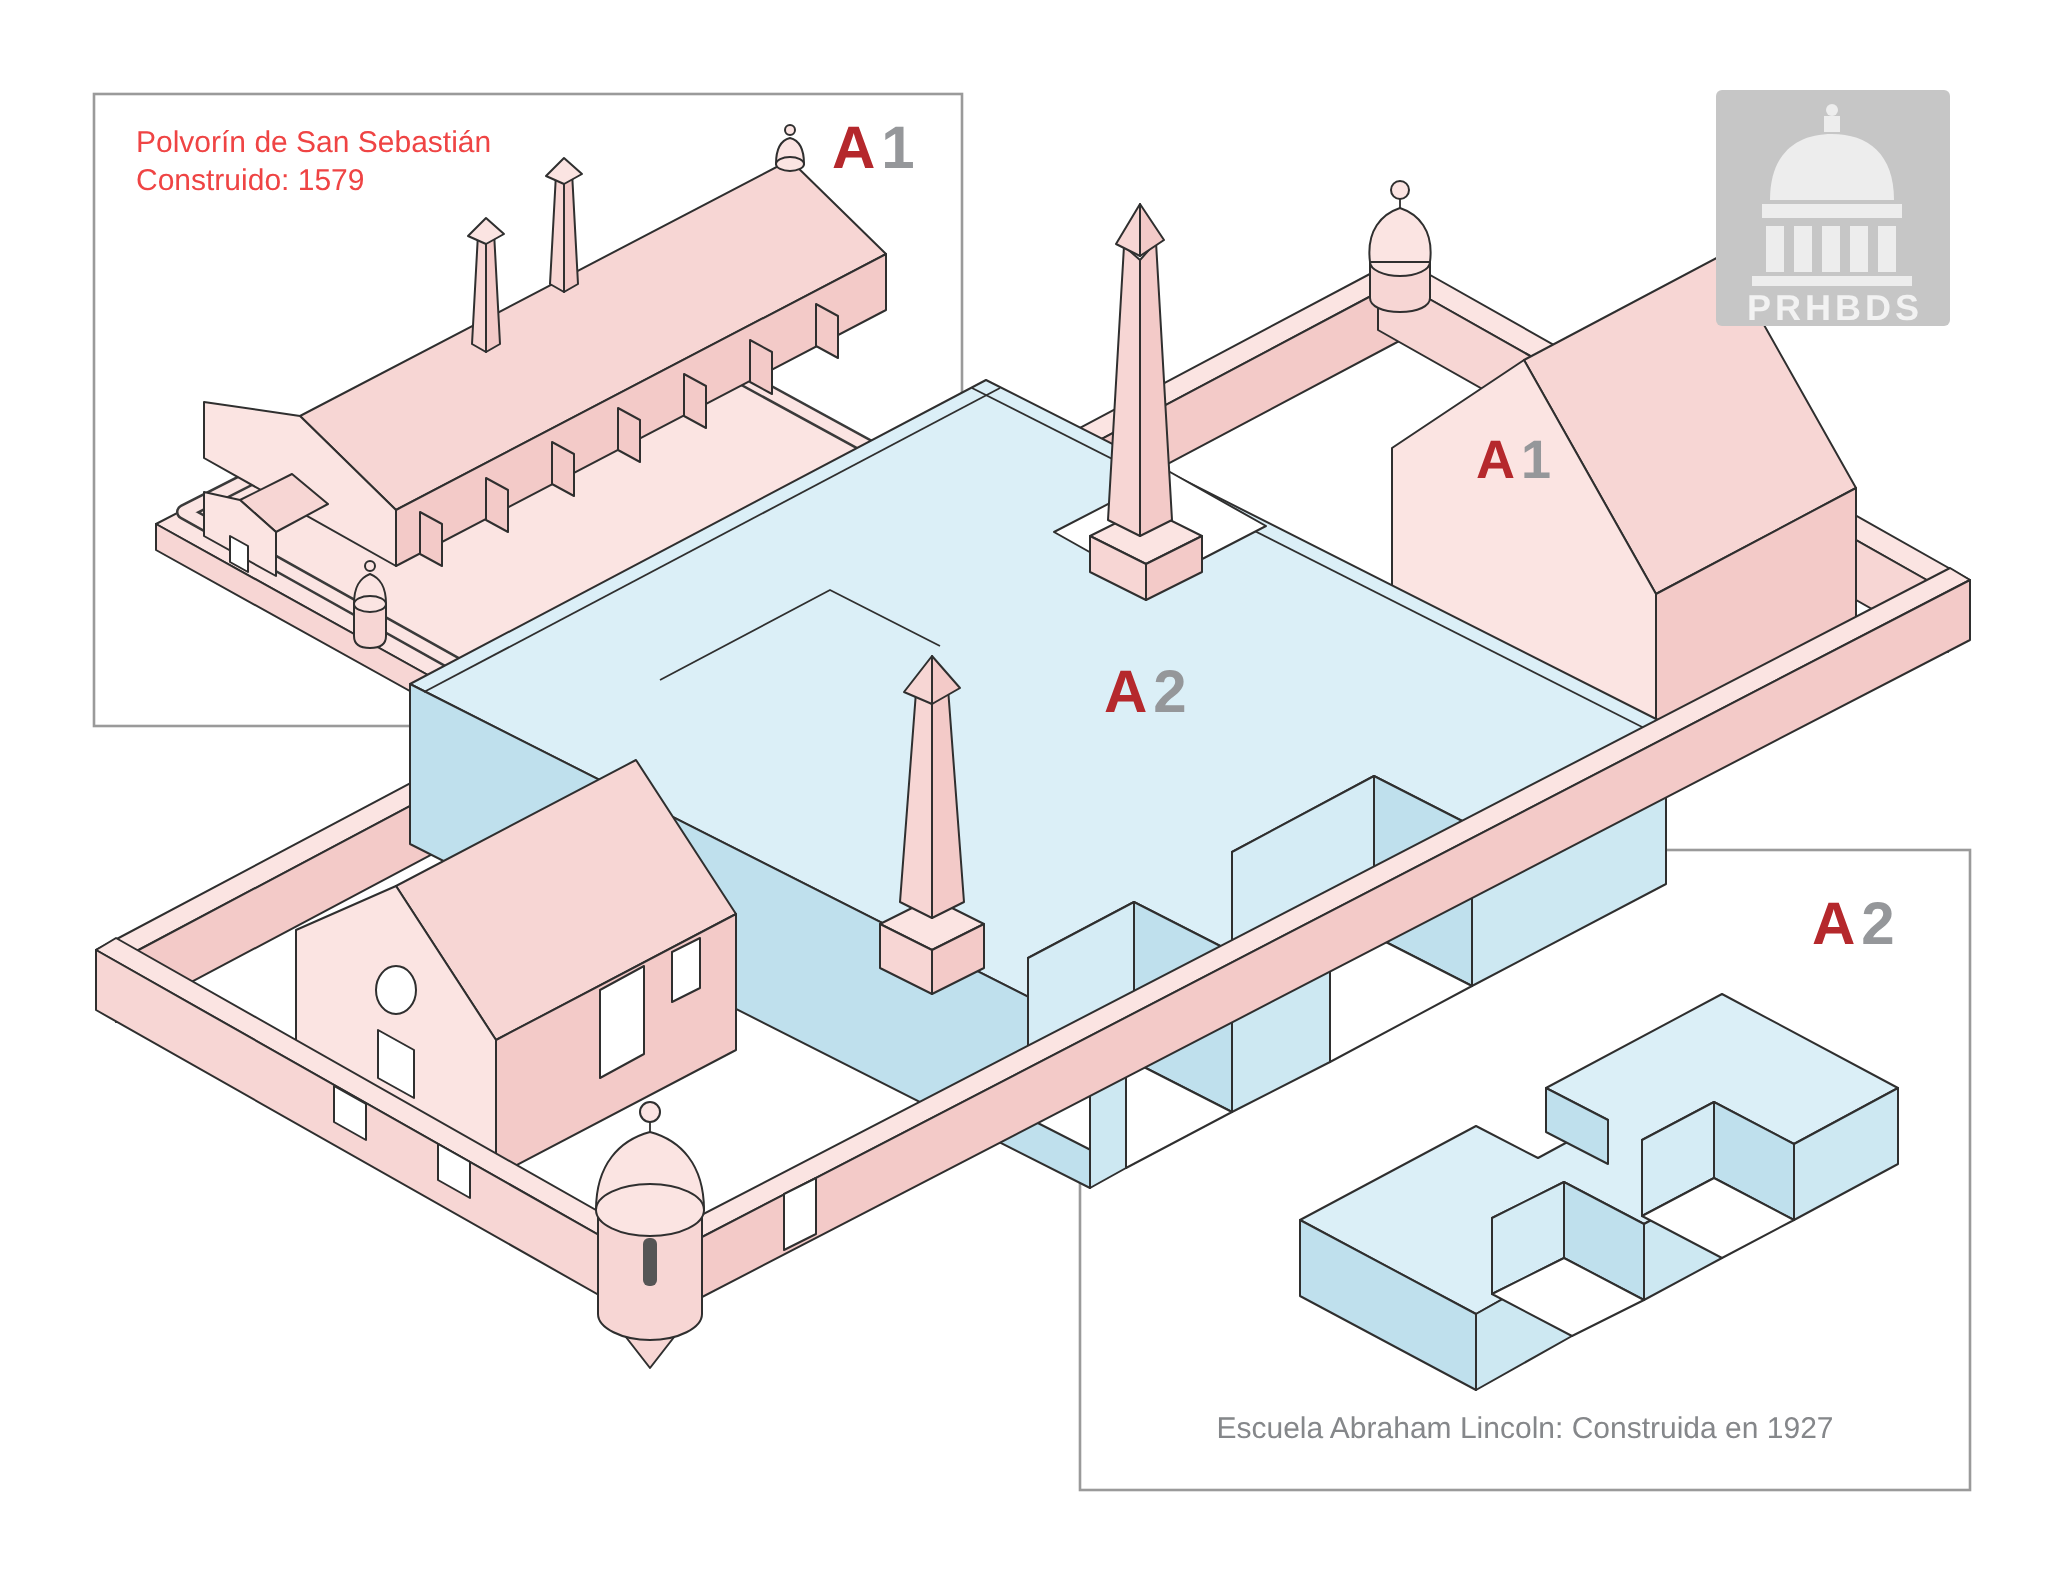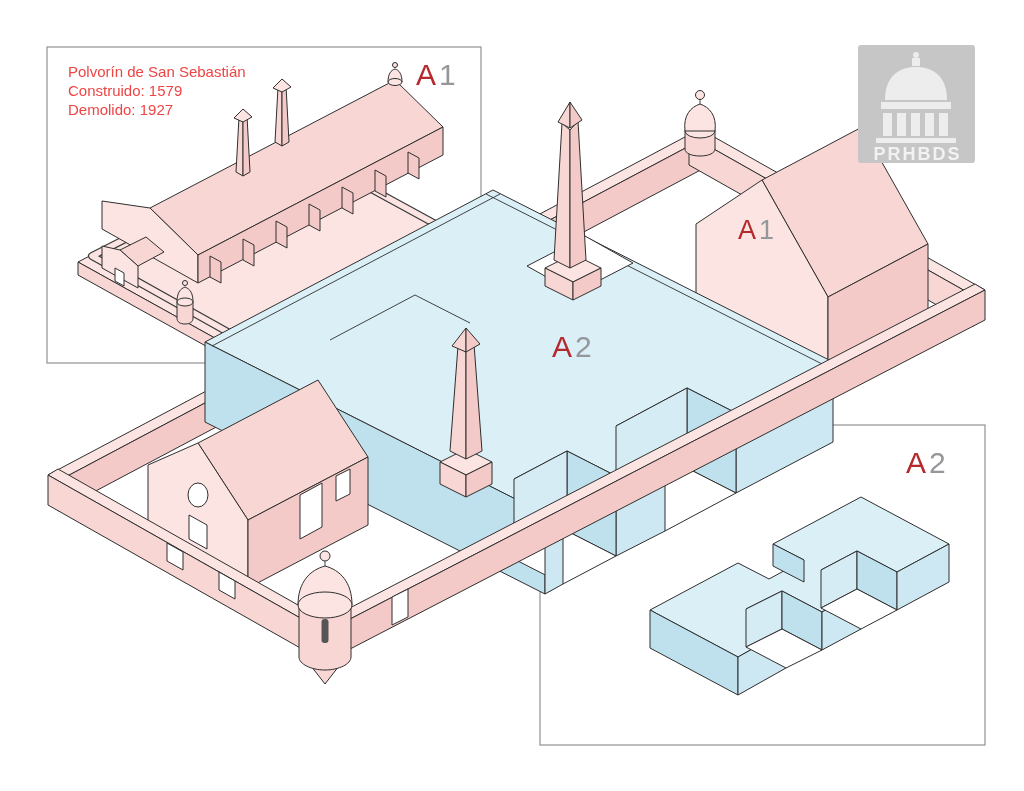--- a/index.html
+++ b/index.html
@@ -16,21 +16,21 @@
   .bbk{fill:#d5ecf5;stroke:#2f2f2f;stroke-width:1;stroke-linejoin:round;}
   .wt {fill:#ffffff;stroke:#2f2f2f;stroke-width:1;stroke-linejoin:round;}
   .ln {fill:none;stroke:#2f2f2f;stroke-width:0.9;stroke-linejoin:round;}
   .gnd{fill:#ffffff;stroke:none;}
   .frame{fill:#ffffff;stroke:#9a9a9a;stroke-width:1.3;}
   .ringo{fill:none;stroke:#3a3a3a;stroke-width:8;stroke-linejoin:round;}
   .ringi{fill:none;stroke:#fbe4e2;stroke-width:5.5;stroke-linejoin:round;}
   .slit{fill:#555;}
   
   .tblock{position:absolute;color:#ef4444;font-size:15px;line-height:19px;}
-  .alabel{position:absolute;font-size:30px;color:#b5282c;letter-spacing:1px;}
+  .alabel{position:absolute;font-size:30px;color:#b5282c;letter-spacing:1px;font-weight:bold;}
   .alabel .num{color:#95979a;margin-left:2px;}
   .alabel.small{font-size:27px;}
   .caption{position:absolute;left:540px;top:706px;width:445px;text-align:center;
            color:#85878a;font-size:15px;}
   .logo{position:absolute;left:858px;top:45px;width:117px;height:118px;background:#c6c6c6;
         border-radius:3px;}
   .logo .logotext{position:absolute;left:0;top:99px;width:119px;text-align:center;
         color:#f2f2f2;font-size:18px;font-weight:bold;letter-spacing:2px;}
   .logo svg{position:absolute;left:0;top:0;}
 </style>
@@ -207,39 +207,39 @@
       <line class="ln" x1="325" y1="566" x2="325" y2="561"></line>
       <circle class="pl" cx="325" cy="556" r="5"></circle>
       <rect class="slit" x="321.5" y="619" width="7" height="24" rx="3"></rect>
     </g>
   </g>
 </svg>
 
   <div class="tblock" style="left:68px;top:62px;width:280px;">
     <div>Polvorín de San Sebastián</div>
     <div>Construido: 1579</div>
-    <div>Demolido: 1927</div>
   </div>
 
   <div class="alabel" style="left:416px;top:58px;">
     <span>A</span><span class="num">1</span>
   </div>
 
   <div class="alabel small" style="left:738px;top:215px;">
     <span>A</span><span class="num">1</span>
   </div>
 
   <div class="alabel" style="left:552px;top:330px;">
     <span>A</span><span class="num">2</span>
   </div>
 
   <div class="alabel" style="left:906px;top:446px;">
     <span>A</span><span class="num">2</span>
   </div>
 
+  <div class="caption">Escuela Abraham Lincoln: Construida en 1927</div>
 
   <div class="logo">
     <svg width="117" height="118" viewBox="0 0 117 118">
       <g fill="#ededed">
         <circle cx="58" cy="10" r="3"></circle>
         <rect x="54" y="13" width="8" height="8"></rect>
         <path d="M27,55 C27,32 40,22 58,22 C76,22 89,32 89,55 Z"></path>
         <rect x="23" y="57" width="70" height="7"></rect>
         <rect x="25" y="68" width="9" height="23"></rect>
         <rect x="39" y="68" width="9" height="23"></rect>

